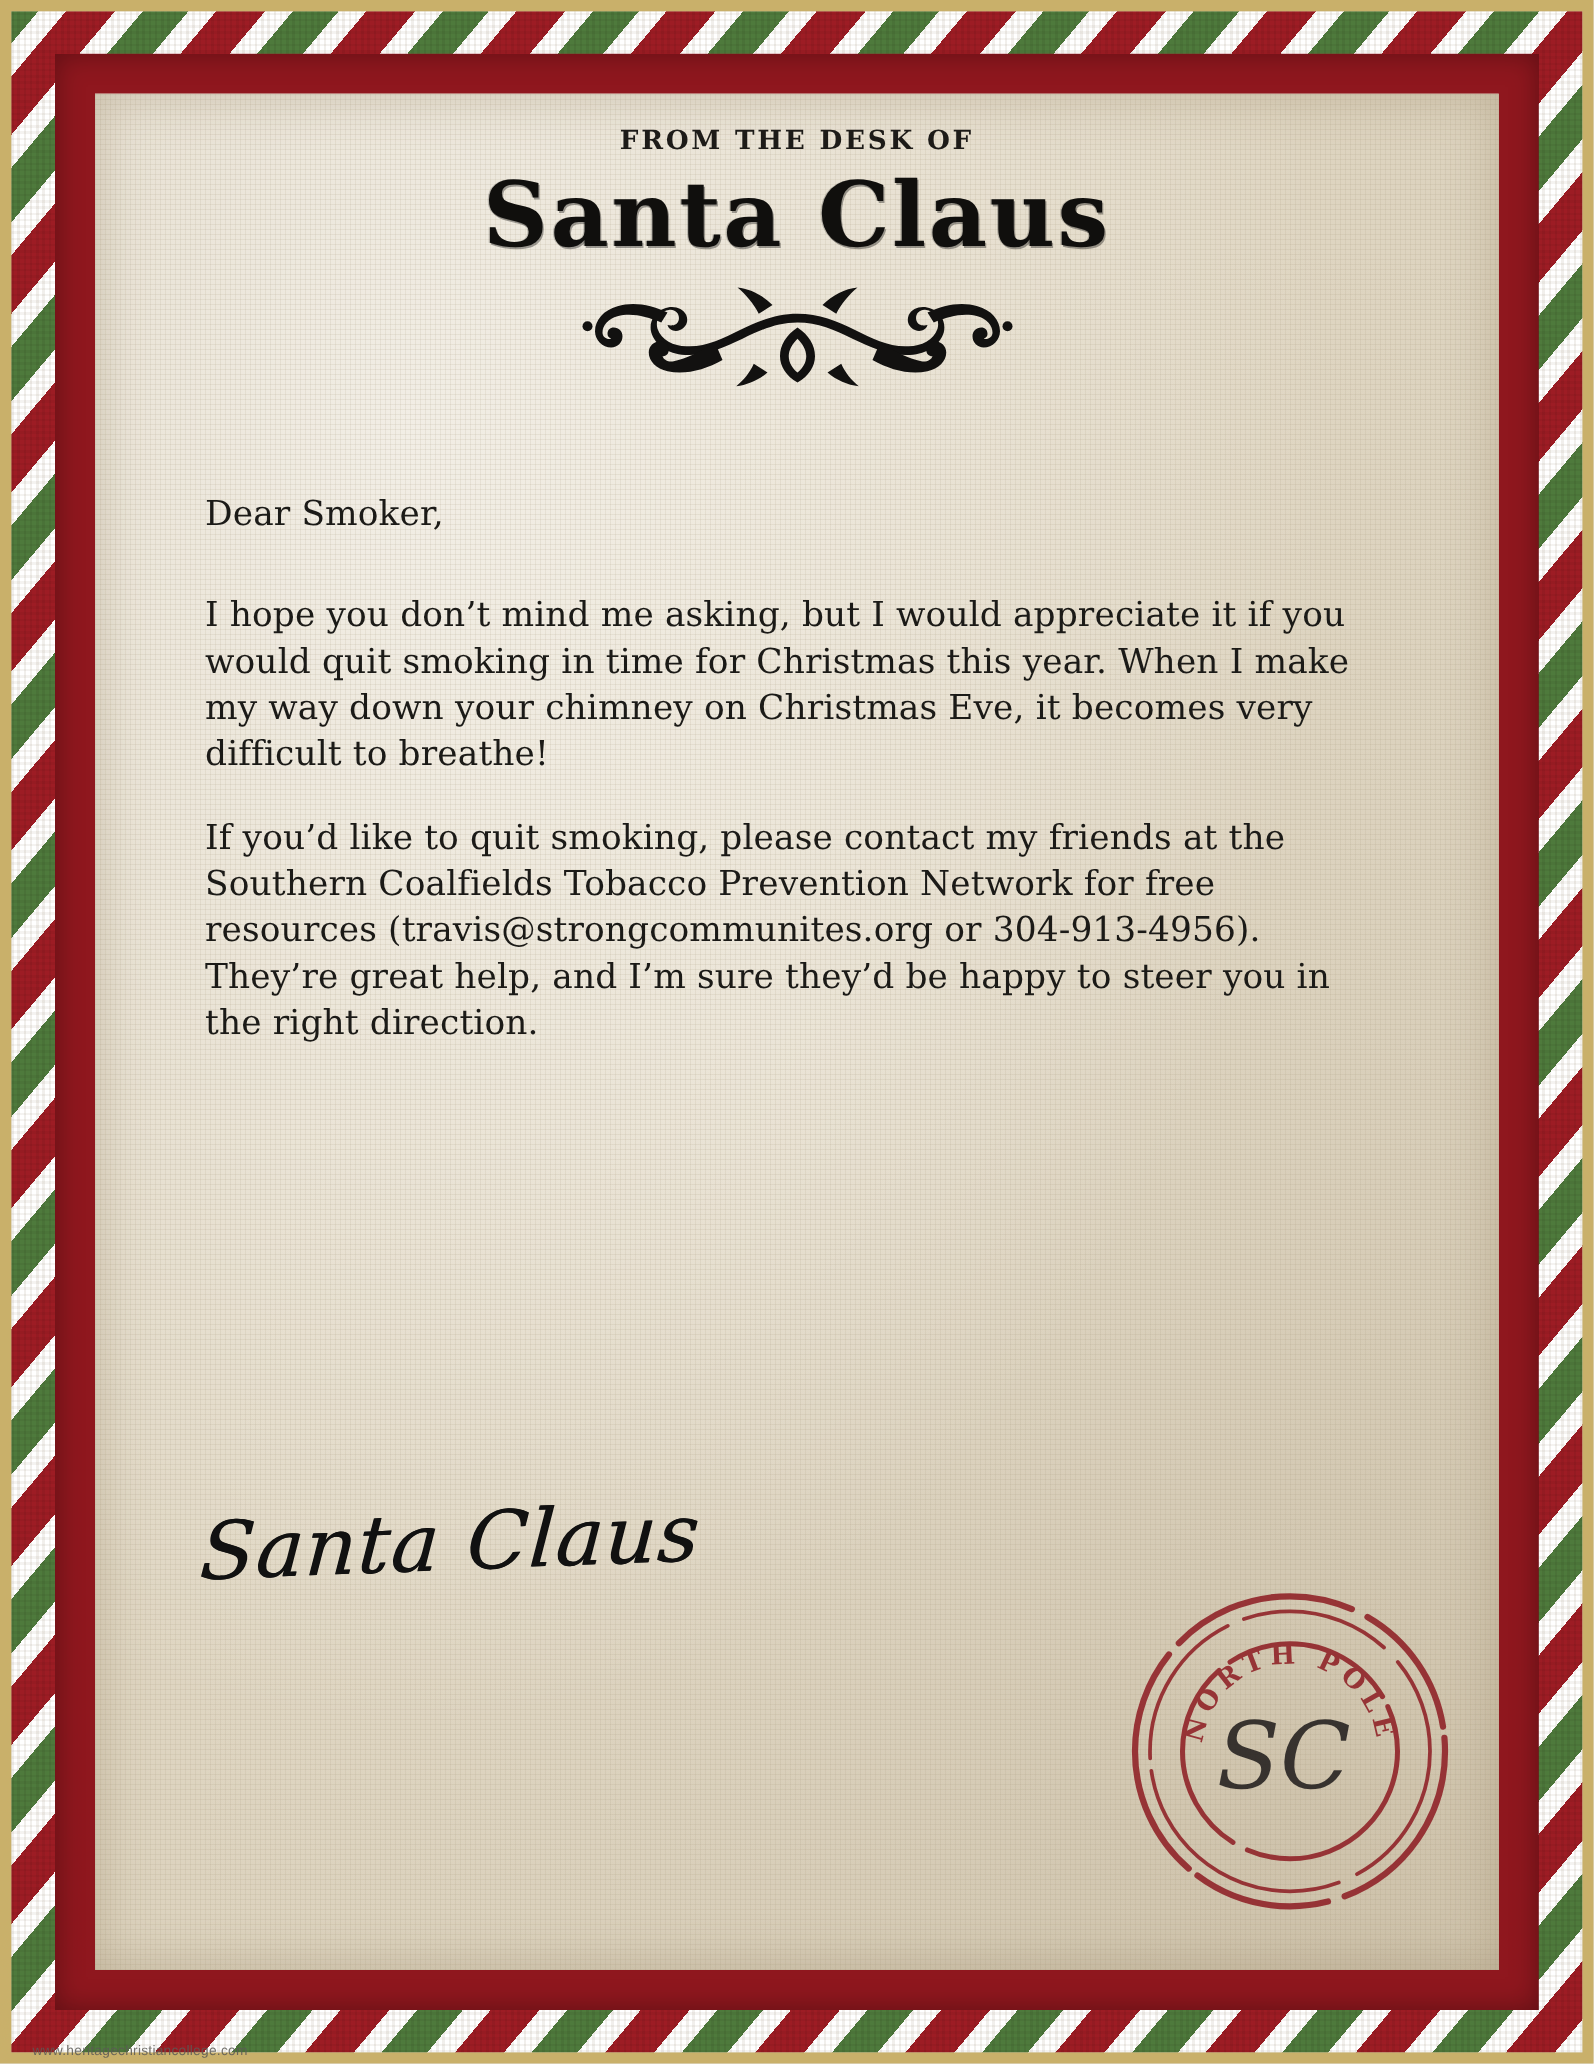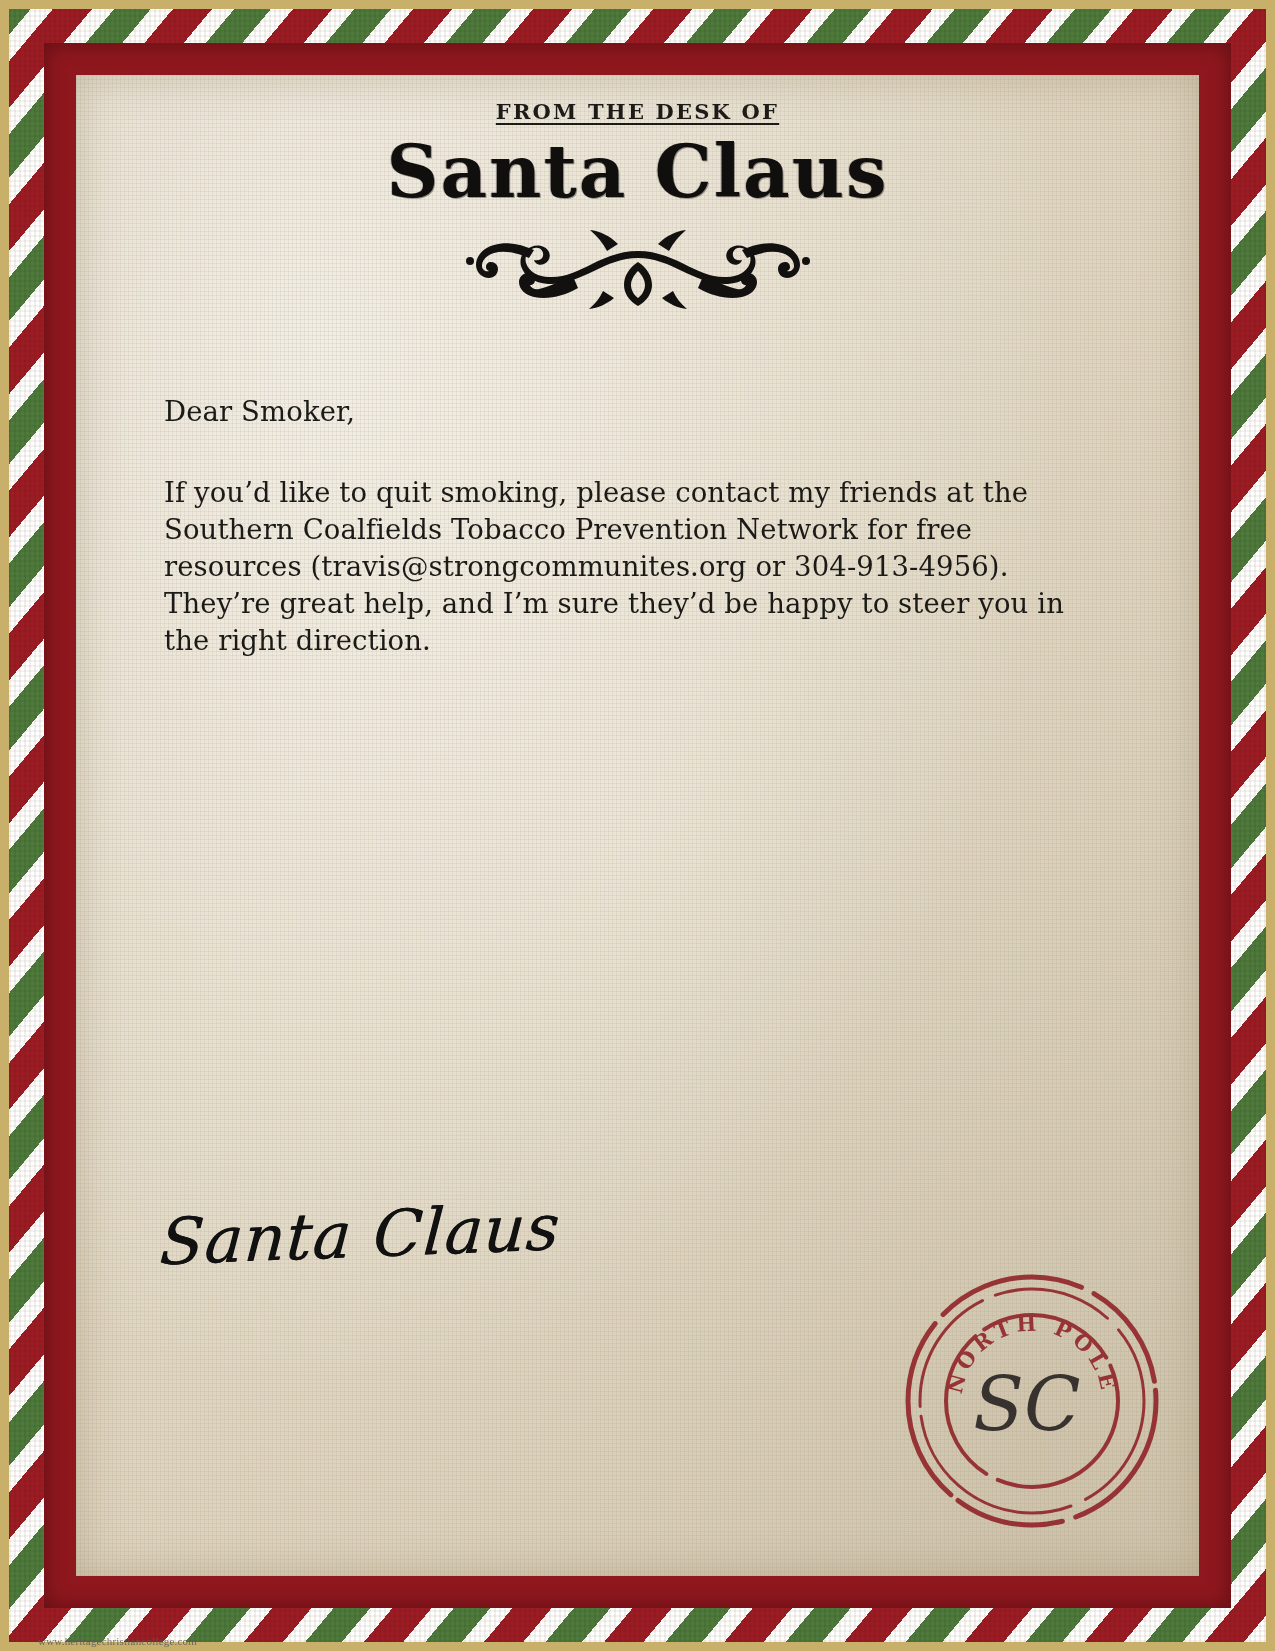--- a/index.html
+++ b/index.html
@@ -97,21 +97,20 @@
     text-align: center;
     padding-top: 24px;
   }
   .from-desk {
     font-family: "DejaVu Serif", serif;
     font-size: 21px;
     letter-spacing: 2.2px;
     color: #1d1b18;
     text-transform: uppercase;
     font-variant: small-caps;
-    text-decoration: underline;
     text-underline-offset: 4px;
     font-weight: 700;
   }
   .santa-name {
     font-family: "DejaVu Serif", serif;
     font-size: 72px;
     line-height: 1.05;
     font-weight: 700;
     color: #100f0d;
     letter-spacing: 2px;
@@ -174,23 +173,23 @@
     bottom: 42px;
     width: 266px;
     height: 266px;
     z-index: 4;
     opacity: .88;
   }
 
   
   .watermark {
     position: absolute;
-    left: 38px;
+    left: 26px;
     bottom: 4px;
-    font-family: Liberation Serif, serif;
+    font-family: Liberation Sans, sans-serif;
     font-size: 11px;
     color: #5b5a55;
     z-index: 7;
     letter-spacing: .2px;
     opacity: .85;
   }
 </style>
 </head>
 <body>
 
@@ -218,20 +217,21 @@
             <circle cx="428" cy="47" r="4"></circle>
             <path d="M240 30c-8-8-18-13-28-14 7 6 13 13 17 21zM280 30c8-8 18-13 28-14-7 6-13 13-17 21z"></path>
             <path d="M236 84c-7 6-16 10-25 11 6-5 11-11 14-18zM284 84c7 6 16 10 25 11-6-5-11-11-14-18z"></path>
           </g>
         </svg>
       </div>
     </div>
 
     <div class="letter-body">
       <p class="salutation">Dear Smoker,</p>
+      <p>I hope you don’t mind me asking, but I would appreciate it if you would quit smoking in time for Christmas this year. When I make my way down your chimney on Christmas Eve, it becomes very difficult to breathe!</p>
       <p>If you’d like to quit smoking, please contact my friends at the Southern Coalfields Tobacco Prevention Network for free resources (travis@strongcommunites.org or 304-913-4956).  They’re great help, and I’m sure they’d be happy to steer you in the right direction.</p>
     </div>
 
     <div class="signature">Santa Claus</div>
 
 
     <div class="stamp">
       <svg width="266" height="266" viewBox="0 0 266 266" aria-hidden="true">
         <defs>
           <path id="arcTop" d="M 63 133 A 70 70 0 0 1 203 133"></path>

